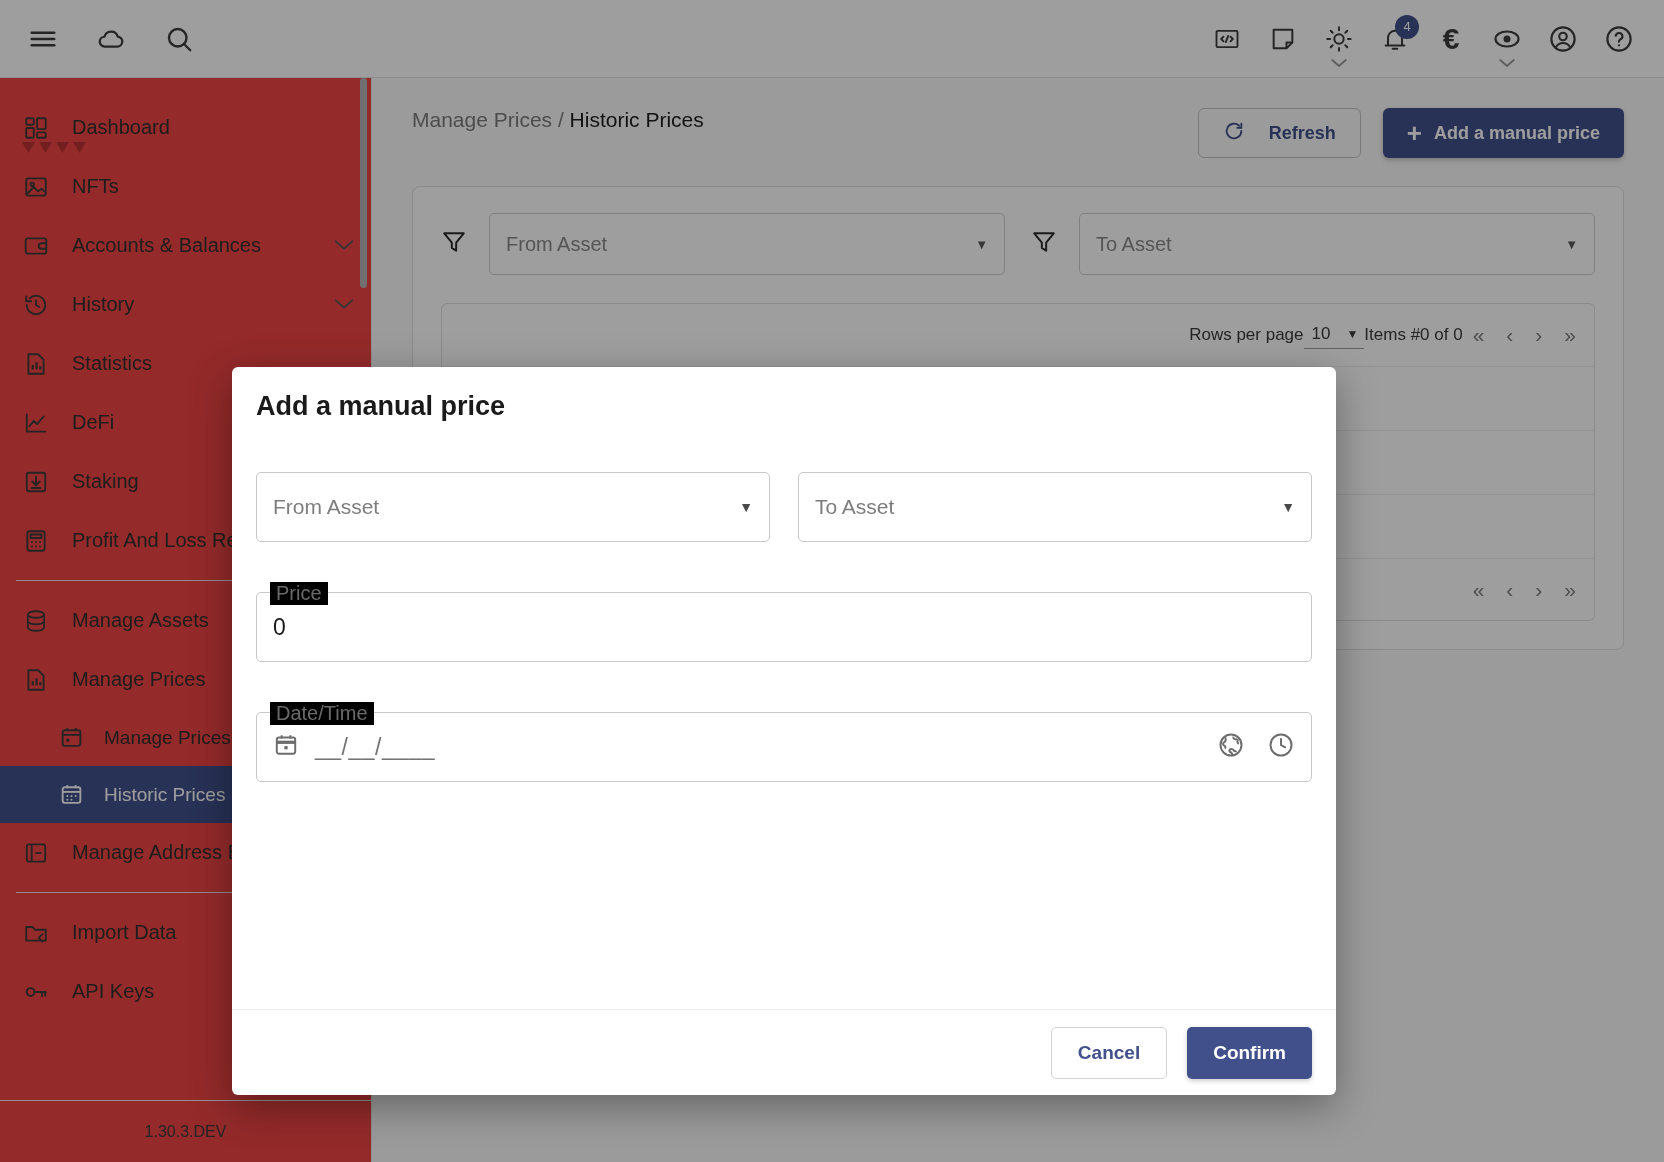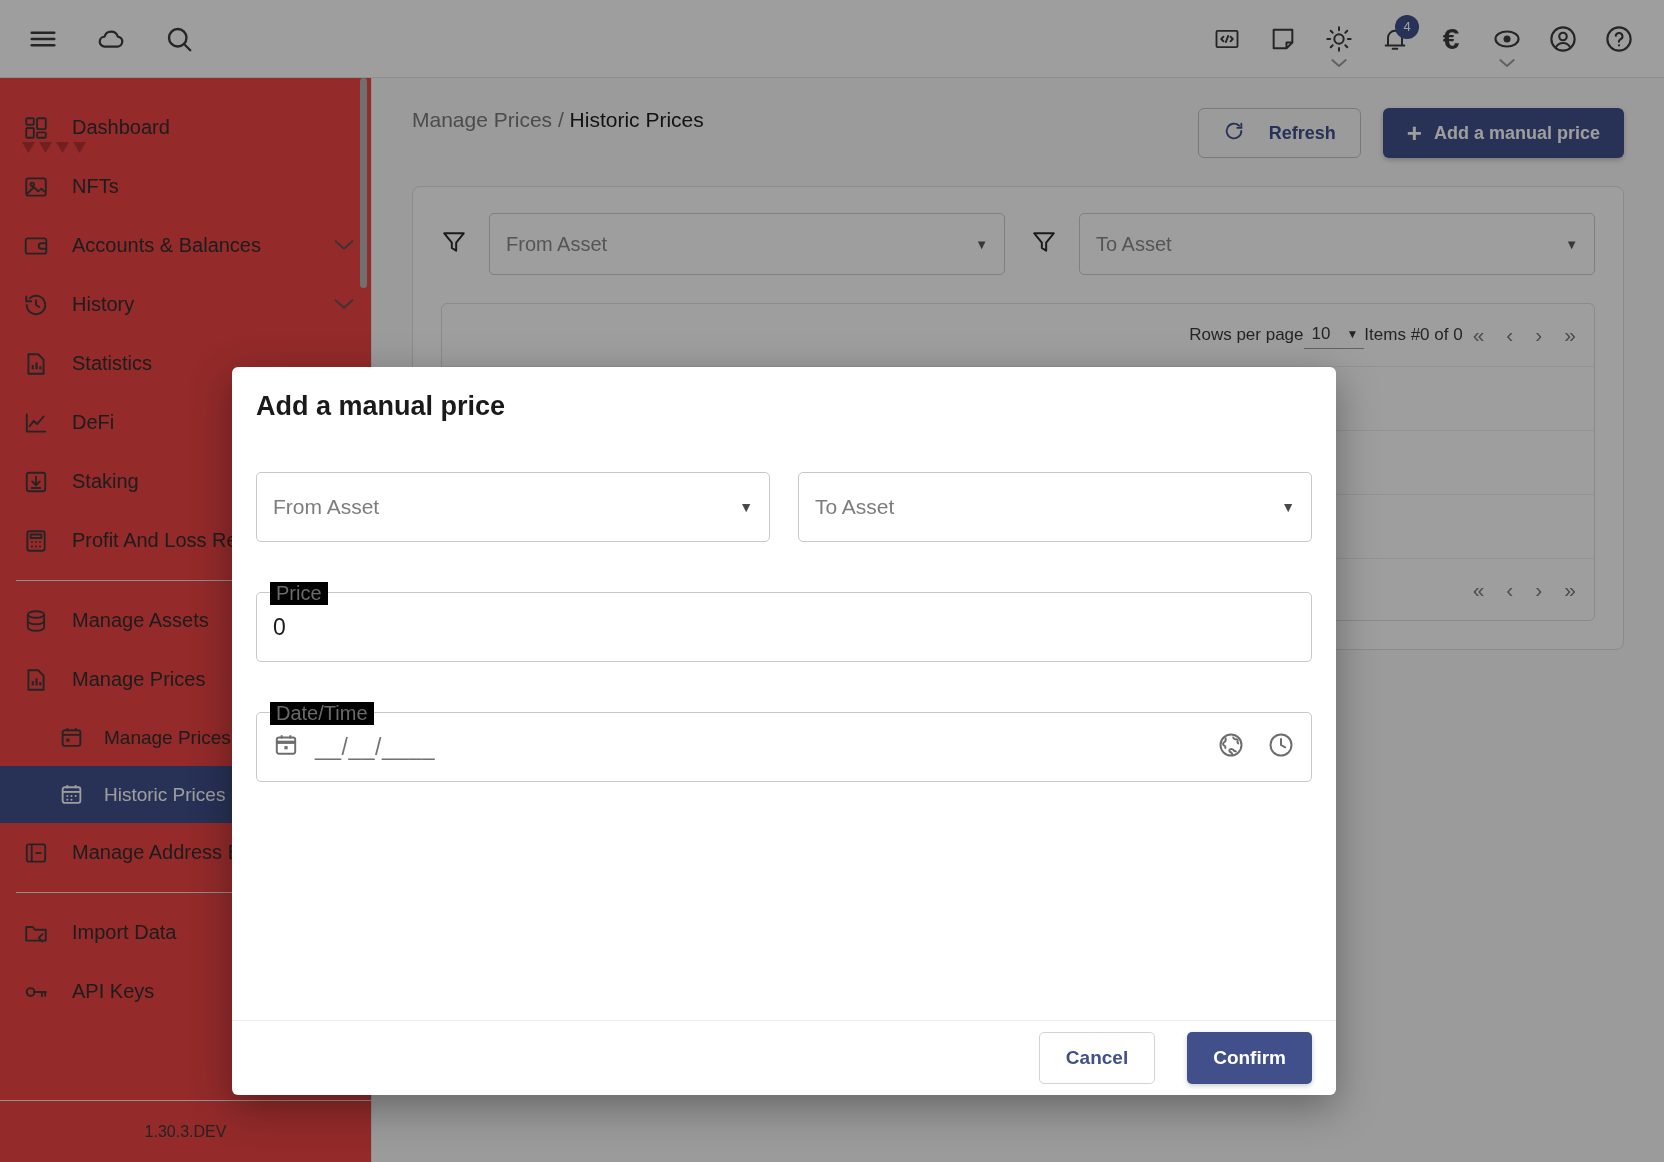--- a/index.html
+++ b/index.html
@@ -181,22 +181,22 @@
     background: #000000; padding: 0 6px;
     font-size: 20px; color: #6a6a6a;
   }
   .outlined .val { font-size: 23px; color: #1b1b1b; }
   .dt-inner { display: flex; align-items: center; gap: 16px; width: 100%; }
   .dt-mask { font-size: 23px; color: #737373; letter-spacing: 0.5px; }
   .dt-icons { margin-left: auto; display: flex; align-items: center; gap: 22px; color: #6d6d6d; }
 
   .modal-footer {
     border-top: 1px solid #ececec;
-    height: 75px; display: flex; align-items: center; justify-content: flex-end;
-    gap: 32px; padding: 0 24px;
+    height: 86px; display: flex; align-items: center; justify-content: flex-end;
+    gap: 20px; padding: 0 24px;
   }
   .btn-cancel {
     height: 52px; padding: 0 26px; border-radius: 5px;
     border: 1px solid #d3d3d3; background: #fff; color: #41508b;
     font-size: 19px; font-weight: bold; cursor: pointer;
     font-family: "Liberation Sans", sans-serif;
   }
   .btn-confirm {
     height: 52px; padding: 0 26px; border-radius: 5px; border: none;
     background: #41508b; color: #fff; font-size: 19px; font-weight: bold;

